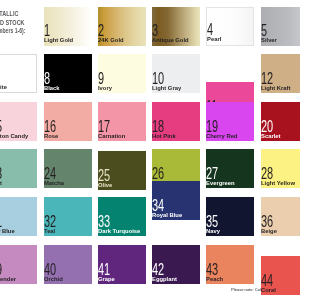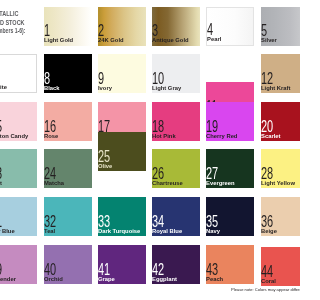--- a/index.html
+++ b/index.html
@@ -93,21 +93,21 @@
         <div class="lbl" style="color: rgb(255, 255, 255);">Scarlet</div>
       </div>
       <div class="swatch" style="left: -10.3px; top: 149.2px; background: rgb(136, 188, 171);">
         <div class="num" style="color: rgb(35, 31, 32);">23</div>
         <div class="lbl" style="color: rgb(35, 31, 32);">Mint</div>
       </div>
       <div class="swatch" style="left: 44px; top: 149.2px; background: rgb(100, 133, 108);">
         <div class="num" style="color: rgb(35, 31, 32);">24</div>
         <div class="lbl" style="color: rgb(35, 31, 32);">Matcha</div>
       </div>
-      <div class="swatch" style="left: 98px; top: 132px; background: rgb(76, 77, 30);">
+      <div class="swatch" style="left: 98px; top: 151px; background: rgb(76, 77, 30);">
         <div class="num" style="color: rgb(232, 228, 200);">25</div>
         <div class="lbl" style="color: rgb(232, 228, 200);">Olive</div>
       </div>
       <div class="swatch" style="left: 152px; top: 149.2px; background: rgb(168, 186, 55);">
         <div class="num" style="color: rgb(35, 31, 32);">26</div>
         <div class="lbl" style="color: rgb(35, 31, 32);">Chartreuse</div>
       </div>
       <div class="swatch" style="left: 206.3px; top: 149.2px; background: rgb(22, 53, 31); text-align: center;">
         <div class="num" style="color: rgb(255, 255, 255);">27</div>
         <div class="lbl" style="color: rgb(255, 255, 255);">Evergreen</div>
@@ -121,21 +121,21 @@
         <div class="lbl" style="color: rgb(35, 31, 32);">Sky Blue</div>
       </div>
       <div class="swatch" style="left: 44px; top: 197.3px; background: rgb(75, 182, 186);">
         <div class="num" style="color: rgb(35, 31, 32);">32</div>
         <div class="lbl" style="color: rgb(35, 31, 32);">Teal</div>
       </div>
       <div class="swatch" style="left: 98px; top: 197.3px; background: rgb(4, 131, 112);">
         <div class="num" style="color: rgb(255, 255, 255);">33</div>
         <div class="lbl" style="color: rgb(255, 255, 255);">Dark Turquoise</div>
       </div>
-      <div class="swatch" style="left: 152px; top: 197px; background: rgb(39, 52, 113); text-decoration: underline;">
+      <div class="swatch" style="left: 152px; top: 181px; background: rgb(39, 52, 113); text-decoration: underline;">
         <div class="num" style="color: rgb(255, 255, 255);">34</div>
         <div class="lbl" style="color: rgb(255, 255, 255);">Royal Blue</div>
       </div>
       <div class="swatch" style="left: 206.3px; top: 197.3px; background: rgb(18, 21, 48);">
         <div class="num" style="color: rgb(255, 255, 255);">35</div>
         <div class="lbl" style="color: rgb(255, 255, 255);">Navy</div>
       </div>
       <div class="swatch" style="left: 261px; top: 197.3px; background: rgb(235, 206, 174);">
         <div class="num" style="color: rgb(35, 31, 32);">36</div>
         <div class="lbl" style="color: rgb(35, 31, 32);">Beige</div>
@@ -153,18 +153,18 @@
         <div class="lbl" style="color: rgb(255, 255, 255);">Grape</div>
       </div>
       <div class="swatch" style="left: 152px; top: 245.3px; background: rgb(58, 25, 80);">
         <div class="num" style="color: rgb(255, 255, 255);">42</div>
         <div class="lbl" style="color: rgb(255, 255, 255);">Eggplant</div>
       </div>
       <div class="swatch" style="left: 206.3px; top: 245.3px; background: rgb(234, 132, 94);">
         <div class="num" style="color: rgb(35, 31, 32);">43</div>
         <div class="lbl" style="color: rgb(35, 31, 32);">Peach</div>
       </div>
-      <div class="swatch" style="left: 261px; top: 247px; background: rgb(233, 84, 79);">
+      <div class="swatch" style="left: 261px; top: 256px; background: rgb(233, 84, 79);">
         <div class="num" style="color: rgb(35, 31, 32);">44</div>
         <div class="lbl" style="color: rgb(35, 31, 32);">Coral</div>
       </div>
     </div>
 </div>
 
 </body></html>

